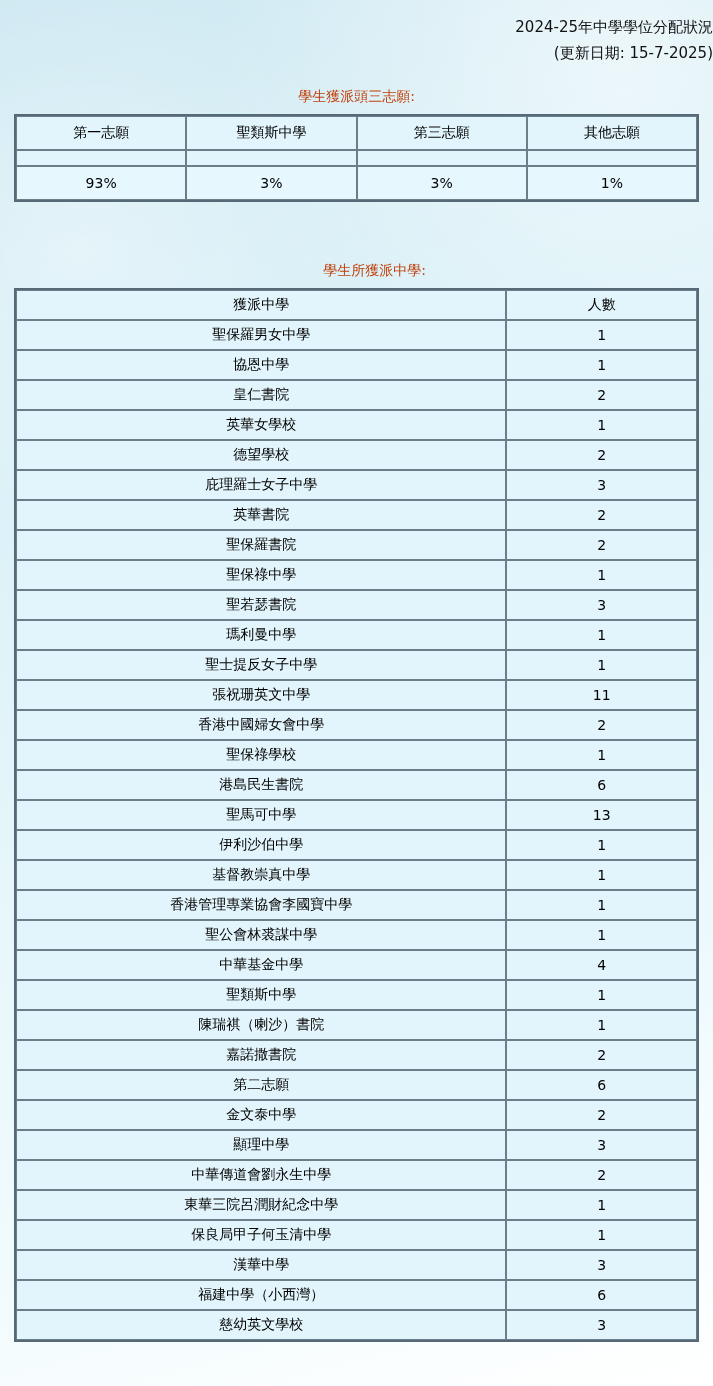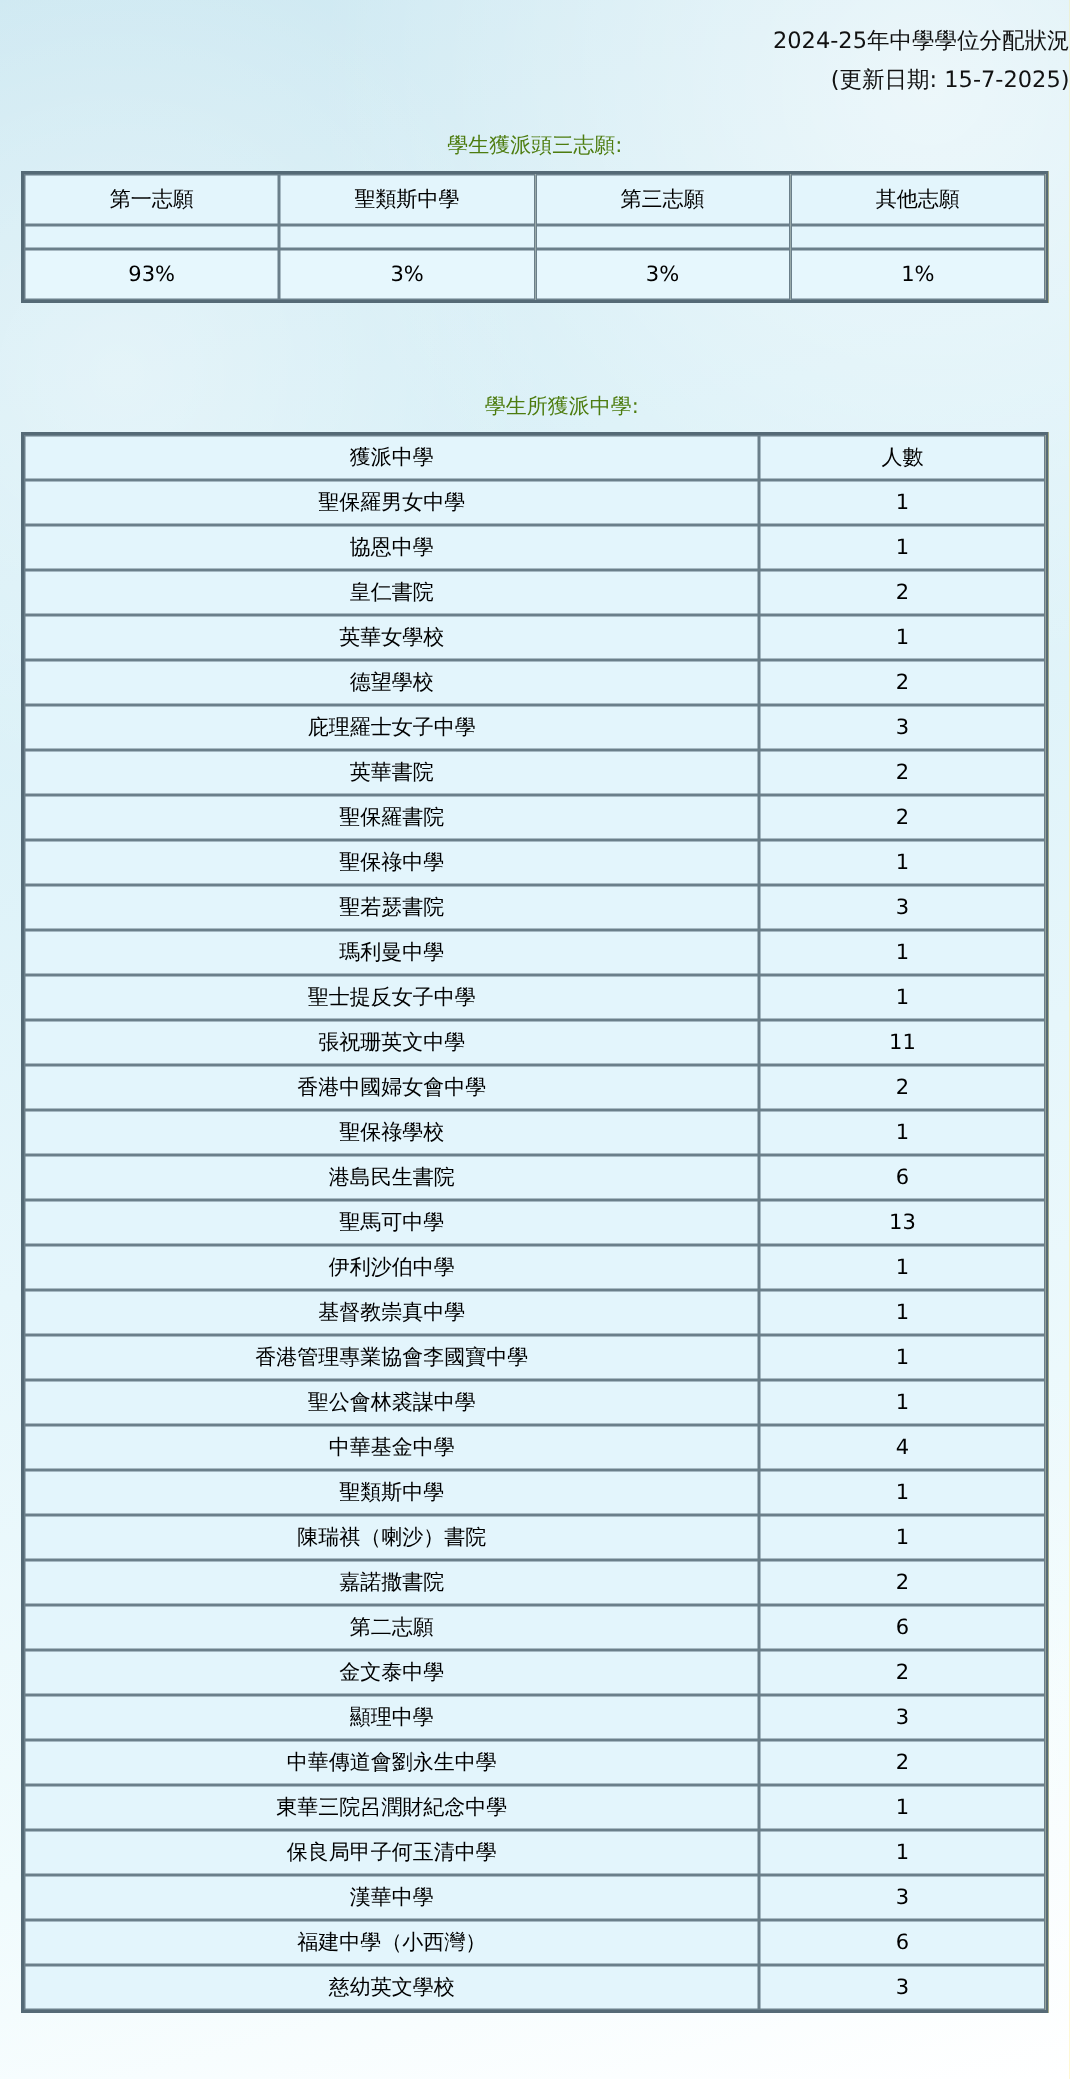--- a/index.html
+++ b/index.html
@@ -30,31 +30,31 @@
     font-size: 15px;
     color: #111;
   }
   .title-line { display: block; text-align: right; }
 
   .section-label {
     text-align: center;
     font-size: 14px;
     margin-top: 22px;
     margin-bottom: 8px;
-    color: #4d7c0f;
+    color: #c2410c;
   }
 
   .tbl-wrap {
     padding: 0 14px;
   }
   table.grid {
     width: 100%;
     border-collapse: separate;
     border-spacing: 0;
-    background: #fde047;
+    background: #b91c1c;
     border: 2px solid #556a76;
     table-layout: fixed;
   }
   table.grid td, table.grid th {
     border: 1px solid #6b7f8a;
     font-weight: normal;
     font-size: 14px;
     text-align: center;
     padding: 5px 2px;
     background: #e3f5fc;

